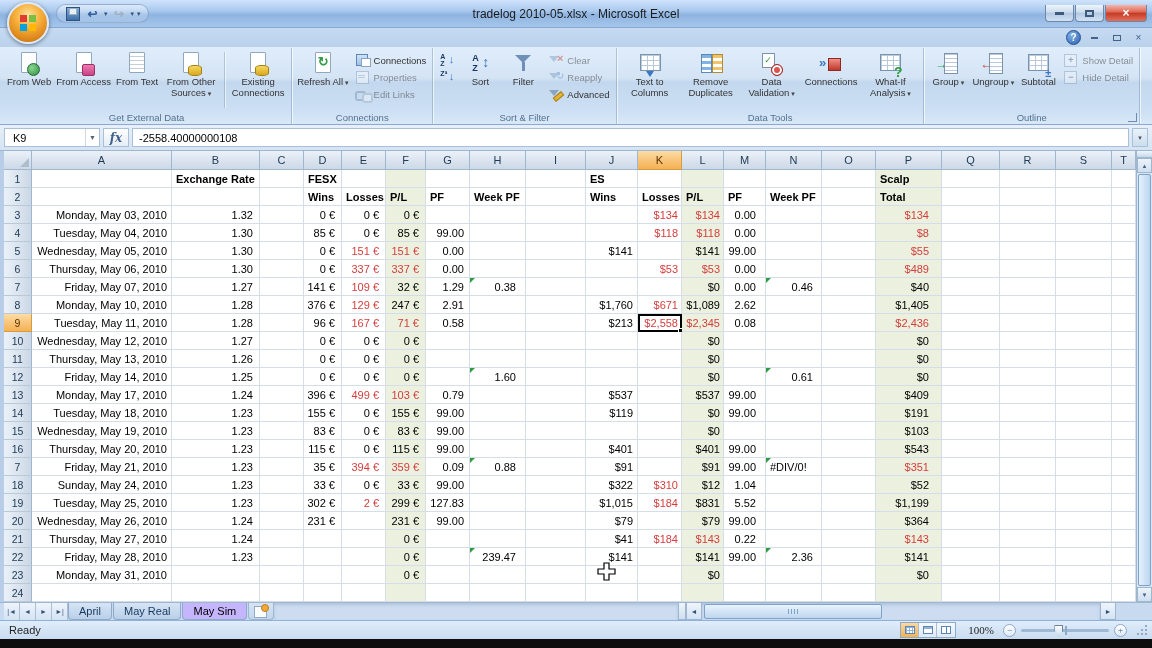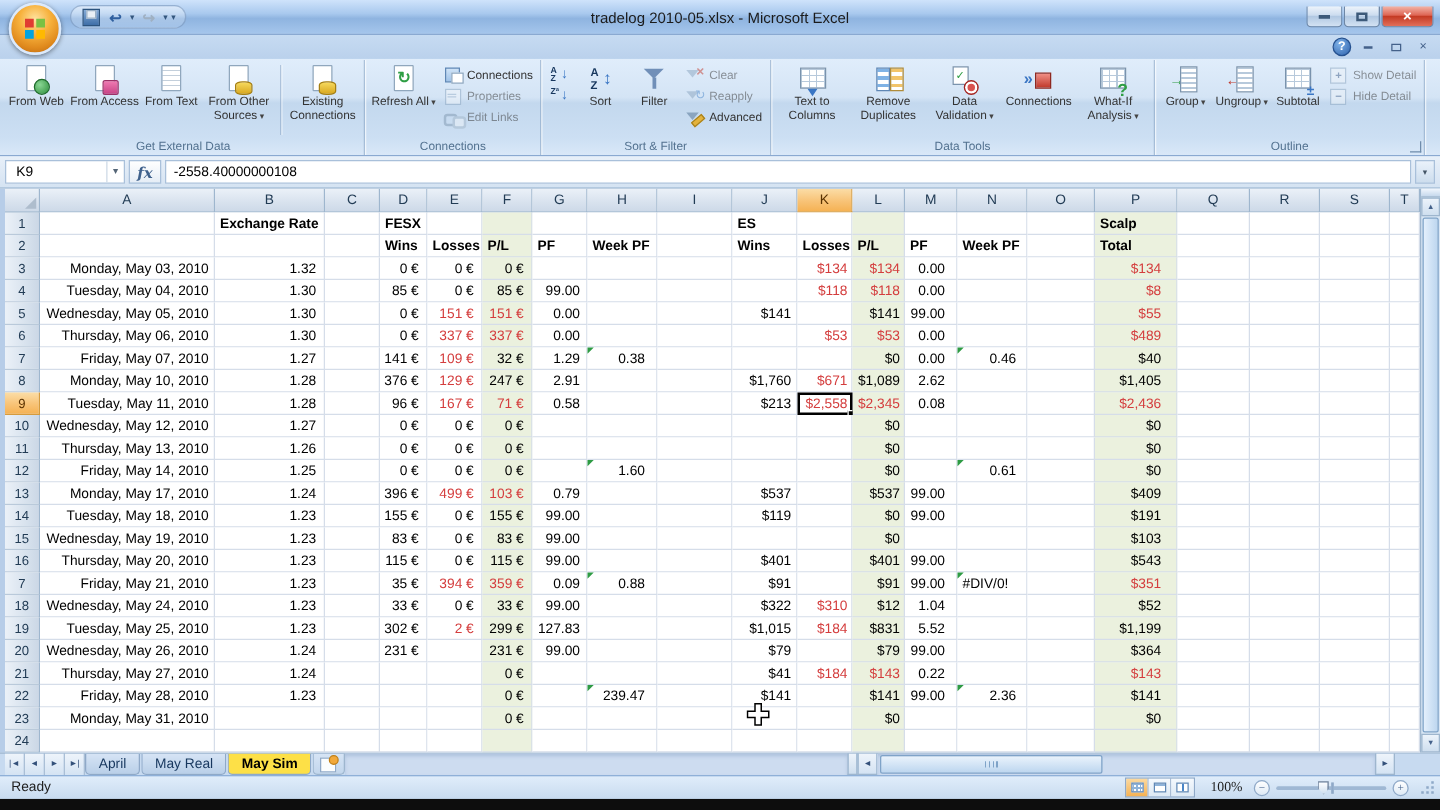--- a/index.html
+++ b/index.html
@@ -123,21 +123,21 @@
 .vs-split { height:7px; background:linear-gradient(#f0f6fd,#c6d8ec); border-bottom:1px solid #9eb6ce; }
 .vs-up,.vs-down { height:15px; background:linear-gradient(#ecf3fb,#cfdfef); border:1px solid #9eb6ce; display:grid; place-items:center; font-size:6px; color:#44618a; }
 .vs-up::before { content:"▲"; } .vs-down::before { content:"▼"; }
 .vs-thumb { flex:1; margin:1px 1px; background:linear-gradient(90deg,#e4f0fc,#bdd6ef); border:1px solid #7fa3c8; border-radius:2px; }
 
 
 .tabbar { height:18px; background:#c7daf0; border-top:1px solid #9eb6ce; display:flex; align-items:stretch; padding-left:4px; }
 .tnav { width:16px; display:grid; place-items:center; font-size:7px; color:#34517a; background:linear-gradient(#eef4fb,#d4e3f3); border-right:1px solid #aabfd6; }
 .stabs { display:flex; }
 .stab { padding:0 10px; display:flex; align-items:center; font-size:11px; color:#17375e; background:linear-gradient(#d6e4f5,#b9cfe8); border:1px solid #8fa9c8; border-top:none; border-radius:0 0 4px 4px; margin-right:1px; white-space:nowrap; }
-.stab.active { background:#fde047; color:#000; font-weight:bold; }
+.stab.active { background:#c4b5fd; color:#000; font-weight:normal; }
 .instab { width:26px; position:relative; background:linear-gradient(#d6e4f5,#c2d6ec); border:1px solid #9eb6ce; border-top:none; border-radius:0 0 4px 4px; }
 .instab::before { content:""; position:absolute; left:5px; top:3px; width:11px; height:10px; background:#fbfdfe; border:1px solid #8fa9c8; }
 .instab::after { content:""; position:absolute; left:12px; top:1px; width:6px; height:6px; background:#f2a93b; border-radius:50%; border:1px solid #c07f16; }
 .tb-fill { flex:1; background:#cddcf0; box-shadow:inset 0 2px 3px rgba(120,150,190,.35); }
 .tb-split { width:8px; background:linear-gradient(#eef4fb,#cfdfef); border:1px solid #9eb6ce; border-top:none; }
 .harrow { width:16px; display:grid; place-items:center; font-size:7px; color:#34517a; background:linear-gradient(#eef4fb,#d4e3f3); border:1px solid #9eb6ce; border-top:none; }
 .htrack { width:398px; background:#cddcf0; box-shadow:inset 0 2px 3px rgba(120,150,190,.35); position:relative; }
 .hthumb { position:absolute; left:2px; top:1px; bottom:1px; width:178px; background:linear-gradient(#eaf3fc,#bdd6ef); border:1px solid #7fa3c8; border-radius:2px; display:grid; place-items:center; }
 .hthumb::after { content:""; width:11px; height:5px; background:repeating-linear-gradient(90deg,#7fa3c8 0 1px,transparent 1px 3px); }
 .tb-corner { width:36px; background:#c7daf0; }
@@ -1091,21 +1091,21 @@
             <span class="ctext">$351</span>
           </div>
           <div class="cell" style="width: 58px; flex: 0 0 58px;"></div>
           <div class="cell" style="width: 56px; flex: 0 0 56px;"></div>
           <div class="cell" style="width: 56px; flex: 0 0 56px;"></div>
           <div class="cell" style="width: 24px; flex: 0 0 24px;"></div>
         </div>
         <div class="grow">
           <div class="rh">18</div>
           <div class="cell" style="width: 140px; flex: 0 0 140px; padding-right: 4px;">
-            <span class="ctext">Wednesday, May 24, 2010</span>
+            <span class="ctext">Sunday, May 24, 2010</span>
           </div>
           <div class="cell" style="width: 88px; flex: 0 0 88px; padding-right: 6px;">
             <span class="ctext">1.23</span>
           </div>
           <div class="cell" style="width: 44px; flex: 0 0 44px;"></div>
           <div class="cell" style="width: 38px; flex: 0 0 38px; padding-right: 6px;">
             <span class="ctext">33 €</span>
           </div>
           <div class="cell" style="width: 44px; flex: 0 0 44px; padding-right: 6px;">
             <span class="ctext">0 €</span>

